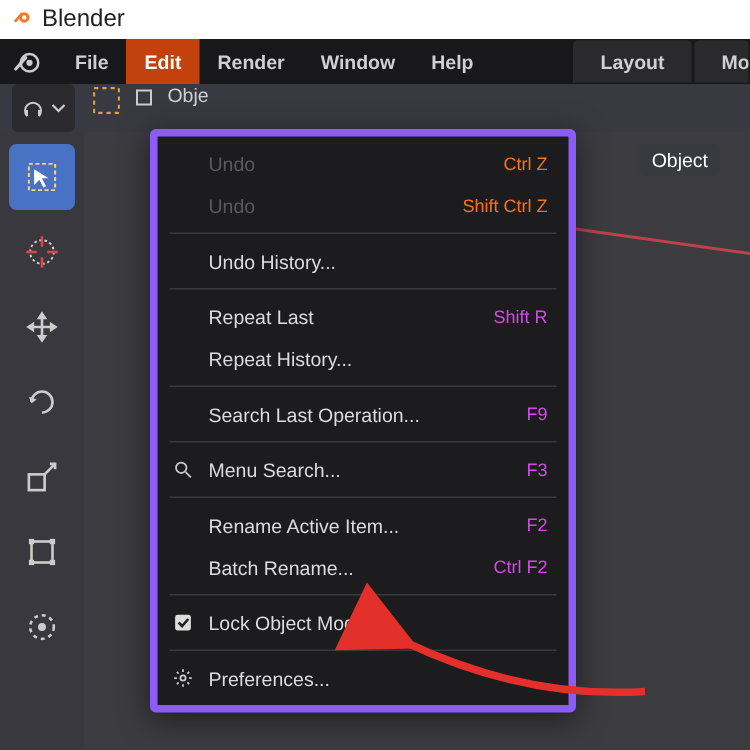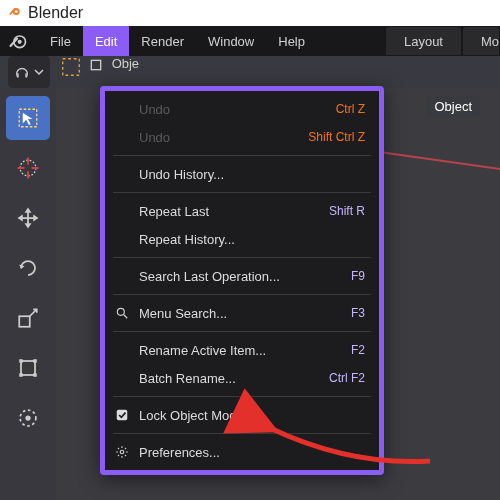--- a/index.html
+++ b/index.html
@@ -1,44 +1,44 @@
 <!DOCTYPE html>
 <html><head>
 <meta charset="utf-8">
 <style>
   * { margin: 0; padding: 0; box-sizing: border-box; font-family: -apple-system, "Segoe UI", sans-serif; }
   body { background: #fff; width: 500px; height: 500px; overflow: hidden; }
   .window { width: 500px; height: 500px; display: flex; flex-direction: column; }
   .titlebar { background: #fff; height: 26px; display: flex; align-items: center; padding-left: 8px; font-size: 16px; color: #222; gap: 6px;}
   .tb-icon svg { width: 14px; height: 14px; }
   .app { flex: 1; background: #232323; position: relative; }
-  .menubar { height: 30px; background: #18181a; display: flex; align-items: center; color: #d0d0d0; font-size: 13px; }
+  .menubar { height: 30px; background: #18181a; display: flex; align-items: center; color: #d0d0d0; font-size: 13px; font-weight: bold; }
   .menubar .mb-icon { padding: 0 10px 0 8px; display: flex; align-items: center; }
   .menubar .mb-item { padding: 0 12px; height: 100%; display: flex; align-items: center; cursor: pointer; }
-  .menubar .mb-item.active { background: #8b5cf6; color: #fff; }
+  .menubar .mb-item.active { background: #c2410c; color: #fff; }
   .menubar .ws-divider { flex: 1; }
   .menubar .ws-tab { background: #2a2a2d; padding: 0 18px; height: 28px; margin: 3px 1px; display: flex; align-items: center; border-radius: 3px 3px 0 0;}
   .menubar .ws-tab.cut { overflow:hidden; max-width:32px; }
 
   .toolbar { height: 32px; background: #393941; display: flex; color: #d0d0d0; font-size: 13px; padding-left: 8px; gap:6px;}
   .toolbar .pulldown { display:flex; align-items:center; gap:4px; background:#2a2a2f; padding:3px 6px; border-radius:4px;}
   .toolbar .dashed-cursor { margin-left:4px; }
 
   .body-area { position: relative; height: calc(100% - 62px); display: flex; }
   .left-tools { width: 56px; background: #38383e; display: flex; flex-direction: column; align-items: center; padding-top: 8px; gap: 6px; }
   .tool-btn { width: 44px; height: 44px; border-radius: 5px; display: flex; align-items: center; justify-content: center; }
   .tool-btn.active { background: #4a72c4; }
   .viewport { flex:1; background: #3b3b40; position:relative; overflow:hidden;}
   .viewport .redline { position:absolute; top:80px; right:0; width:120px; height:2px; background:#b8434a; transform:rotate(8deg); transform-origin:right;}
   .obj-label { position:absolute; top:8px; right:20px; color:#ffffff; font-size:13px; background:#393940; padding:3px 8px; border-radius:4px;}
 
   .dropdown { position: absolute; left: 100px; top: 60px; width: 284px; background: #1c1c1e; border: 5px solid #8b5cf6; border-radius: 4px; padding: 4px 0; box-shadow: 0 4px 20px rgba(0,0,0,.5); z-index: 10;}
   .dd-item { display: flex; align-items: center; justify-content: space-between; color: #dcdcdc; font-size: 13px; height: 28px; padding: 0 14px 0 34px; position: relative; cursor: pointer;}
   .dd-item.disabled { color: #5a5a5a; }
-  .dd-item .sc { color: #c4b5fd; font-size: 12px; }
+  .dd-item .sc { color: #d946ef; font-size: 12px; }
   .dd-item.disabled .sc { color: #f97316; text-align: right; }
   .dd-sep { height: 1px; background: #3a3a3c; margin: 4px 8px; }
   .dd-item .pre-icon { position: absolute; left: 10px; display:flex; align-items:center;}
   .dd-item .mn { display:inline-block; }
 
   .arrow { position:absolute; left:260px; top:390px; z-index:20; }
   .arrow svg { overflow:visible; }
 </style>
 </head>
 <body>

